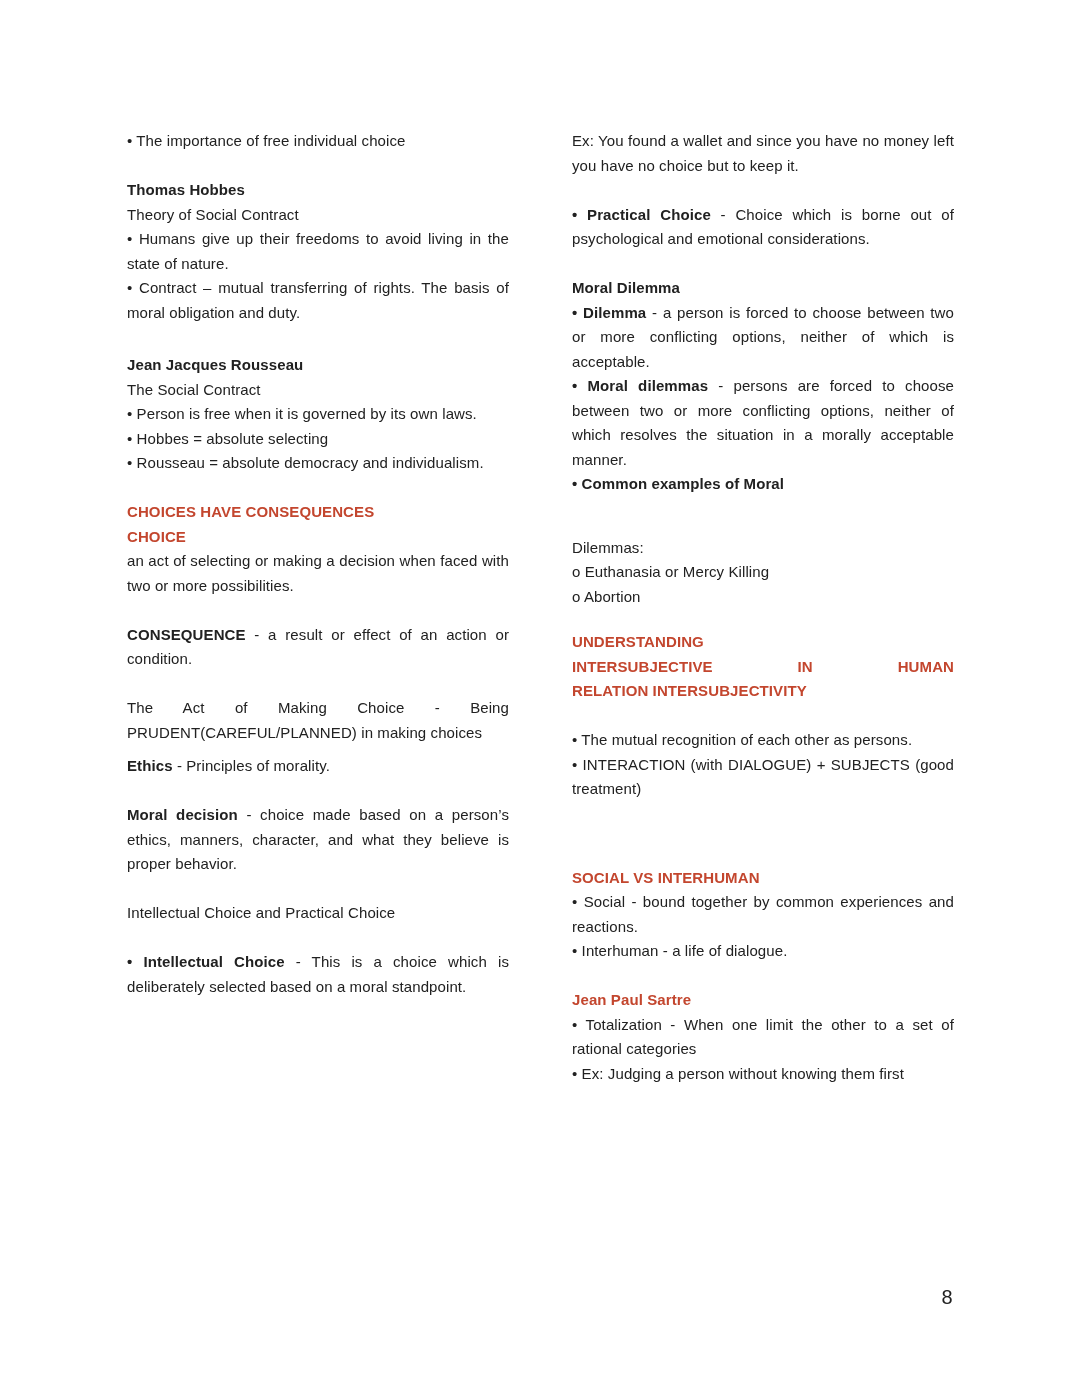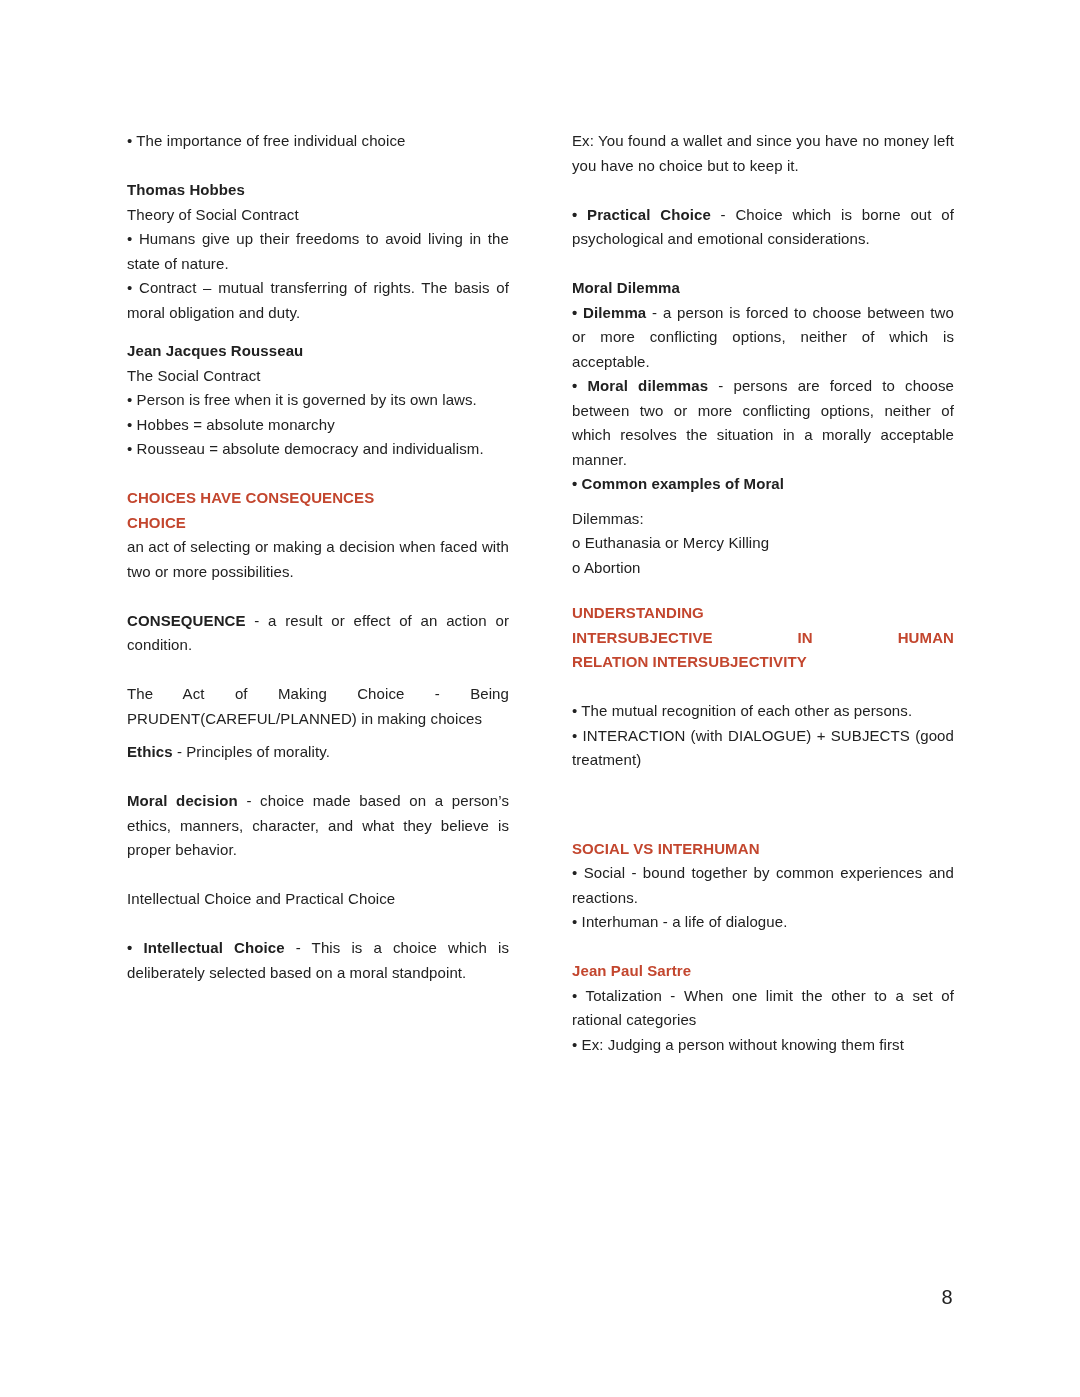--- a/index.html
+++ b/index.html
@@ -42,43 +42,43 @@
 </head>
 <body style="--accent-color: #c3462e; --text-color: #212121;">
 
 <div class="page">
   <div class="col col-left">
       <div class="block"><span>•  The importance of free individual choice</span></div>
       <div class="block" style="margin-top: 24.5px;"><span class="bold">Thomas Hobbes</span></div>
       <div class="block"><span>Theory of Social Contract</span></div>
       <div class="block"><span>•  Humans give up their freedoms to avoid living in the state of nature.</span></div>
       <div class="block"><span>•  Contract – mutual transferring of rights. The basis of moral obligation and duty.</span></div>
-      <div class="block" style="margin-top: 14px;"><span class="bold">Jean Jacques Rousseau</span></div>
+      <div class="block" style="margin-top: 28px;"><span class="bold">Jean Jacques Rousseau</span></div>
       <div class="block"><span>The Social Contract</span></div>
       <div class="block"><span>•  Person is free when it is governed by its own laws.</span></div>
-      <div class="block"><span>• Hobbes = absolute monarchy</span></div>
+      <div class="block"><span>• Hobbes = absolute selecting</span></div>
       <div class="block"><span>• Rousseau = absolute democracy and individualism.</span></div>
       <div class="block" style="margin-top: 24.5px;"><span class="red">CHOICES HAVE CONSEQUENCES</span></div>
       <div class="block"><span class="red">CHOICE</span></div>
       <div class="block"><span>an act of selecting or making a decision when faced with two or more possibilities.</span></div>
       <div class="block" style="margin-top: 24.5px;"><span class="bold">CONSEQUENCE</span><span> - a result or effect of an action or condition.</span></div>
       <div class="block" style="margin-top: 24.5px;"><span>The Act of Making Choice - Being PRUDENT(CAREFUL/PLANNED) in making choices</span></div>
       <div class="block" style="margin-top: 9px;"><span class="bold">Ethics</span><span> - Principles of morality.</span></div>
       <div class="block" style="margin-top: 24.5px;"><span class="bold">Moral decision</span><span> - choice made based on a person’s ethics, manners, character, and what they believe is proper behavior.</span></div>
       <div class="block" style="margin-top: 24.5px;"><span>Intellectual Choice and Practical Choice</span></div>
       <div class="block" style="margin-top: 24.5px;"><span class="bold">•  Intellectual Choice</span><span> - This is a choice which is deliberately selected based on a moral standpoint.</span></div>
     </div>
   <div class="col col-right">
       <div class="block"><span>Ex: You found a wallet and since you have no money left you have no choice but to keep it.</span></div>
       <div class="block" style="margin-top: 24.5px;"><span class="bold">•  Practical Choice</span><span> - Choice which is borne out of psychological and emotional considerations.</span></div>
       <div class="block" style="margin-top: 24.5px;"><span class="bold">Moral Dilemma</span></div>
       <div class="block"><span class="bold">•  Dilemma</span><span> - a person is forced to choose between two or more conflicting options, neither of which is acceptable.</span></div>
       <div class="block"><span class="bold">• Moral dilemmas</span><span> - persons are forced to choose between two or more conflicting options, neither of which resolves the situation in a morally acceptable manner.</span></div>
       <div class="block"><span class="bold">• Common examples of Moral</span></div>
-      <div class="block" style="margin-top: 10px;"><span>Dilemmas:</span></div>
+      <div class="block" style="margin-top: 39px;"><span>Dilemmas:</span></div>
       <div class="block"><span>o Euthanasia or Mercy Killing</span></div>
       <div class="block"><span>o Abortion</span></div>
       <div class="block" style="margin-top: 21px;"><span class="red">UNDERSTANDING</span></div>
       <div class="block stretch"><span class="red">INTERSUBJECTIVE IN HUMAN</span></div>
       <div class="block"><span class="red">RELATION INTERSUBJECTIVITY</span></div>
       <div class="block" style="margin-top: 24.5px;"><span>•  The mutual recognition of each other as persons.</span></div>
       <div class="block"><span>•  INTERACTION (with DIALOGUE) + SUBJECTS (good treatment)</span></div>
       <div class="block" style="margin-top: 64px;"><span class="red">SOCIAL VS INTERHUMAN</span></div>
       <div class="block"><span>• Social - bound together by common experiences and reactions.</span></div>
       <div class="block"><span>• Interhuman - a life of dialogue.</span></div>

